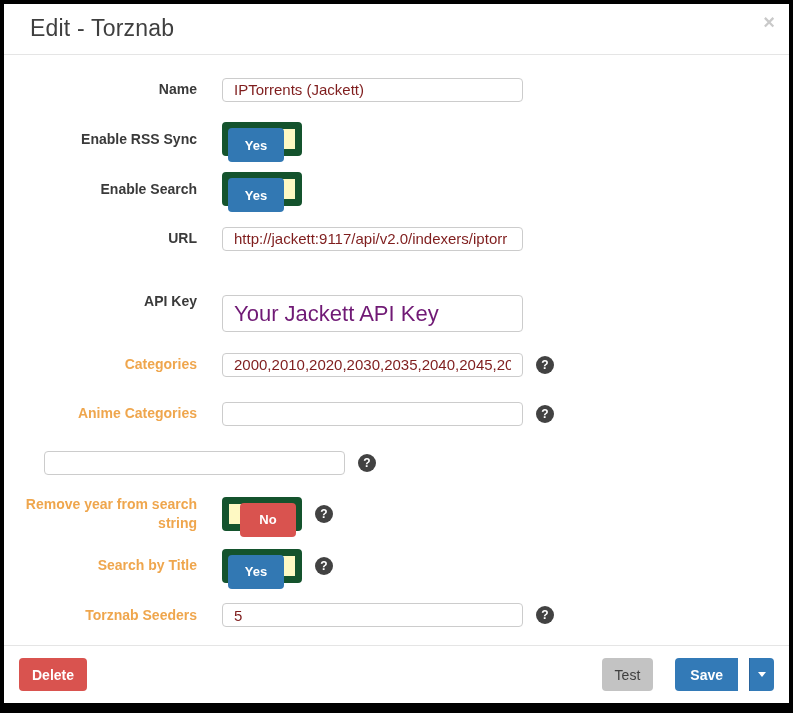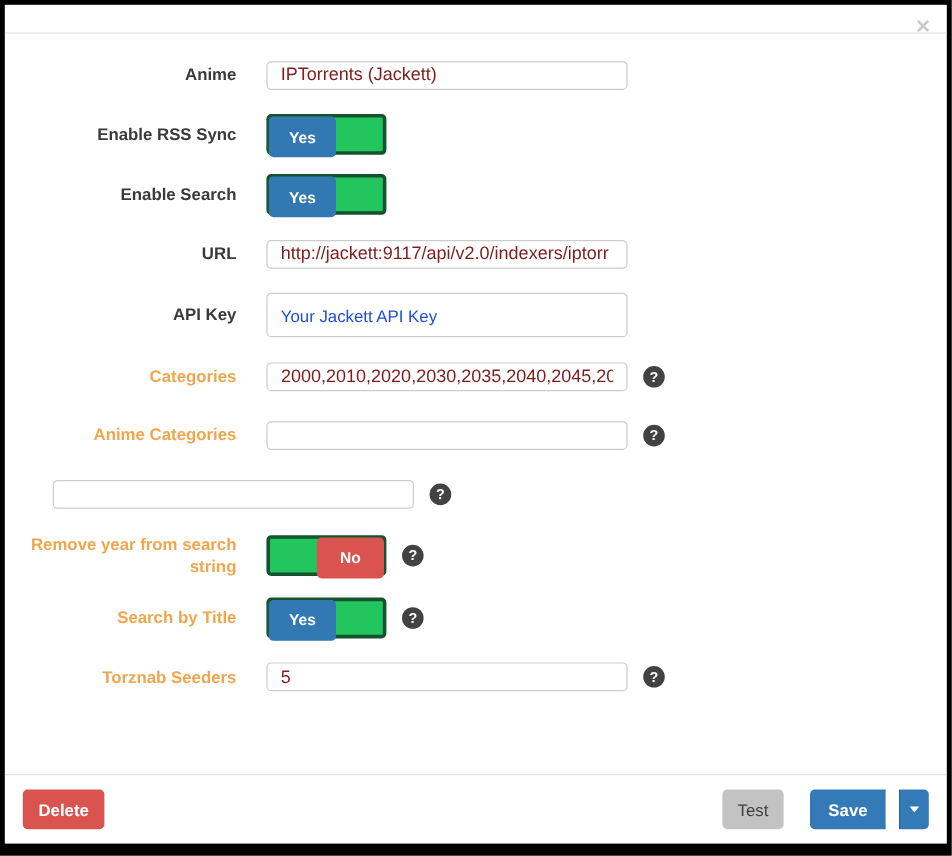--- a/index.html
+++ b/index.html
@@ -78,31 +78,32 @@
     border: 1px solid #ccc;
     border-radius: 4px;
     outline: none;
     font-family: "Liberation Sans", sans-serif;
     background: #fff;
     white-space: nowrap;
     overflow: hidden;
   }
   .text-input.annotation {
     height: 37px;
-    font-size: 14px;
-    color: #1d4ed8;
+    font-size: 22px;
+    color: #701a75;
+    margin-top: 24px;
   }
 
   
   .toggle {
     position: relative;
-    width: 100px;
+    width: 80px;
     height: 34px;
-    background: #22c55e;
-    border: 3px solid #14532d;
+    background: #fef9c3;
+    border: 7px solid #14532d;
     border-radius: 4px;
     cursor: pointer;
     flex: 0 0 auto;
   }
   .toggle-knob {
     position: absolute;
     top: -1px;
     width: 56px;
     height: 34px;
     border-radius: 4px;
@@ -181,27 +182,28 @@
     border-top: 5px solid #fff;
   }
 </style>
 </head>
 <body>
 
 <div class="screen">
   <div class="modal">
 
     <div class="modal-header">
+      <div class="modal-title">Edit - Torznab</div>
       <button class="close-btn">×</button>
     </div>
 
     <div class="modal-body">
 
       <div class="form-row">
-        <div class="form-label">Anime</div>
+        <div class="form-label">Name</div>
         <div class="control-cell">
           <input class="text-input" type="text" value="IPTorrents (Jackett)" style="">
         </div>
       </div>
 
       <div class="form-row">
         <div class="form-label">Enable RSS Sync</div>
         <div class="control-cell">
           <div class="toggle on">
             <div class="toggle-knob">Yes</div>

